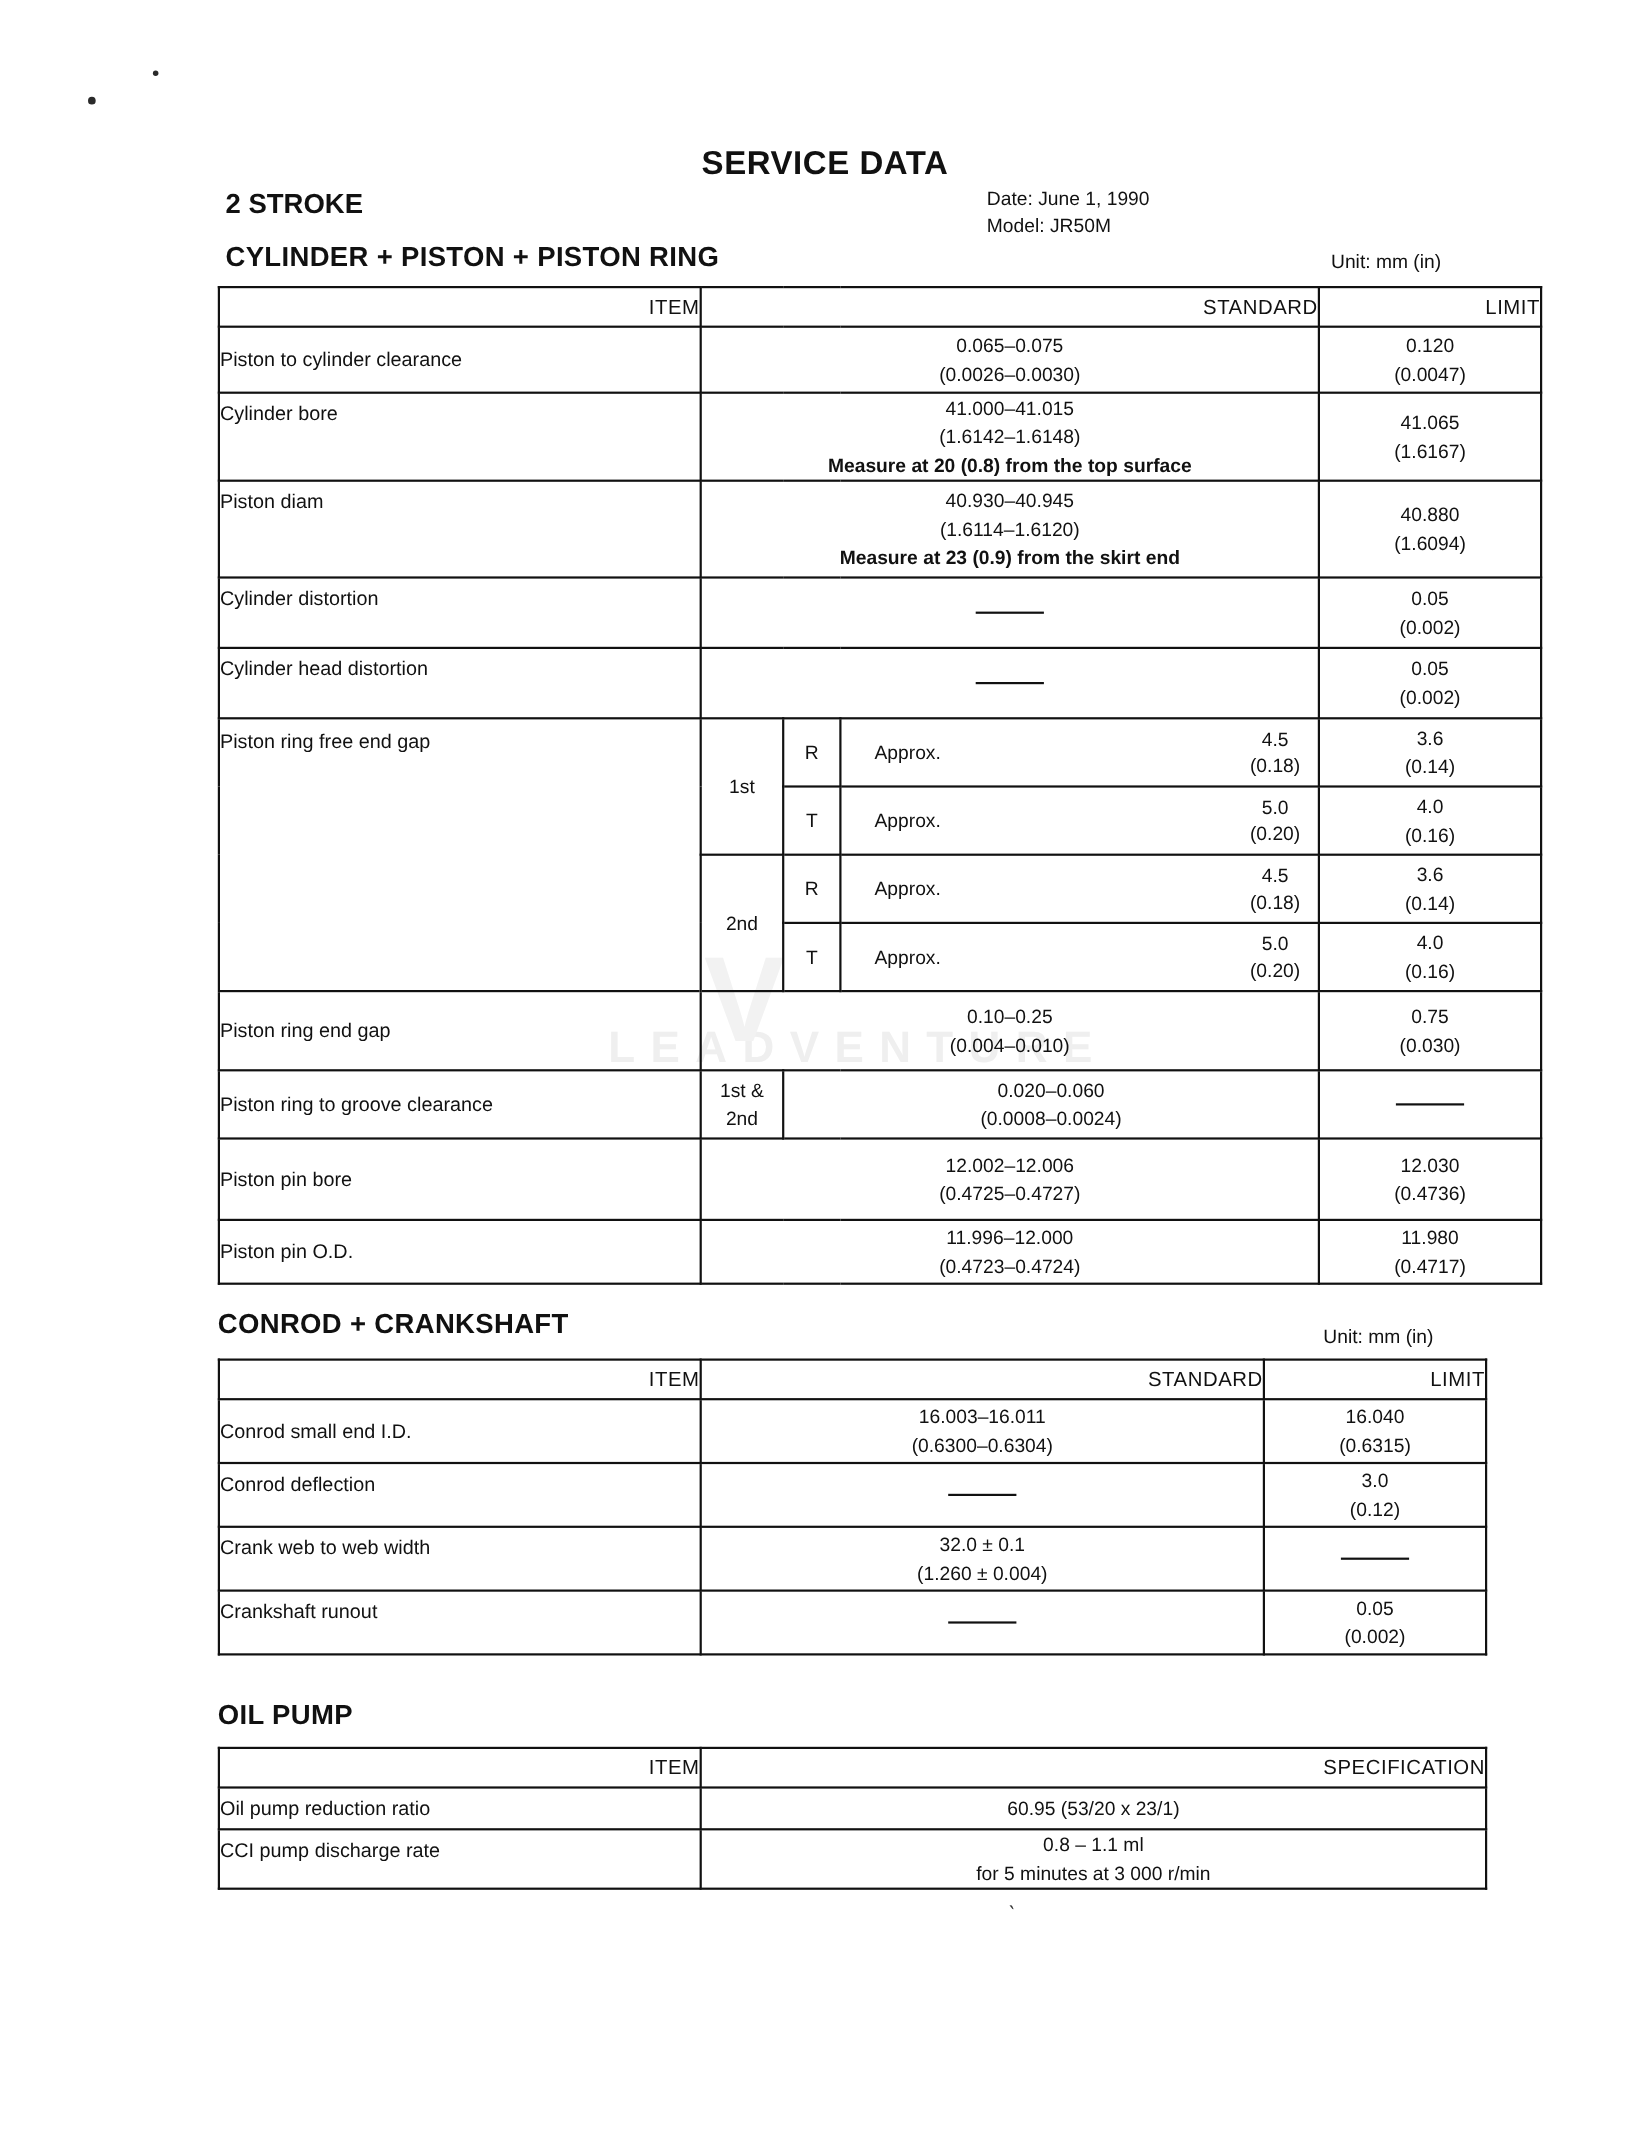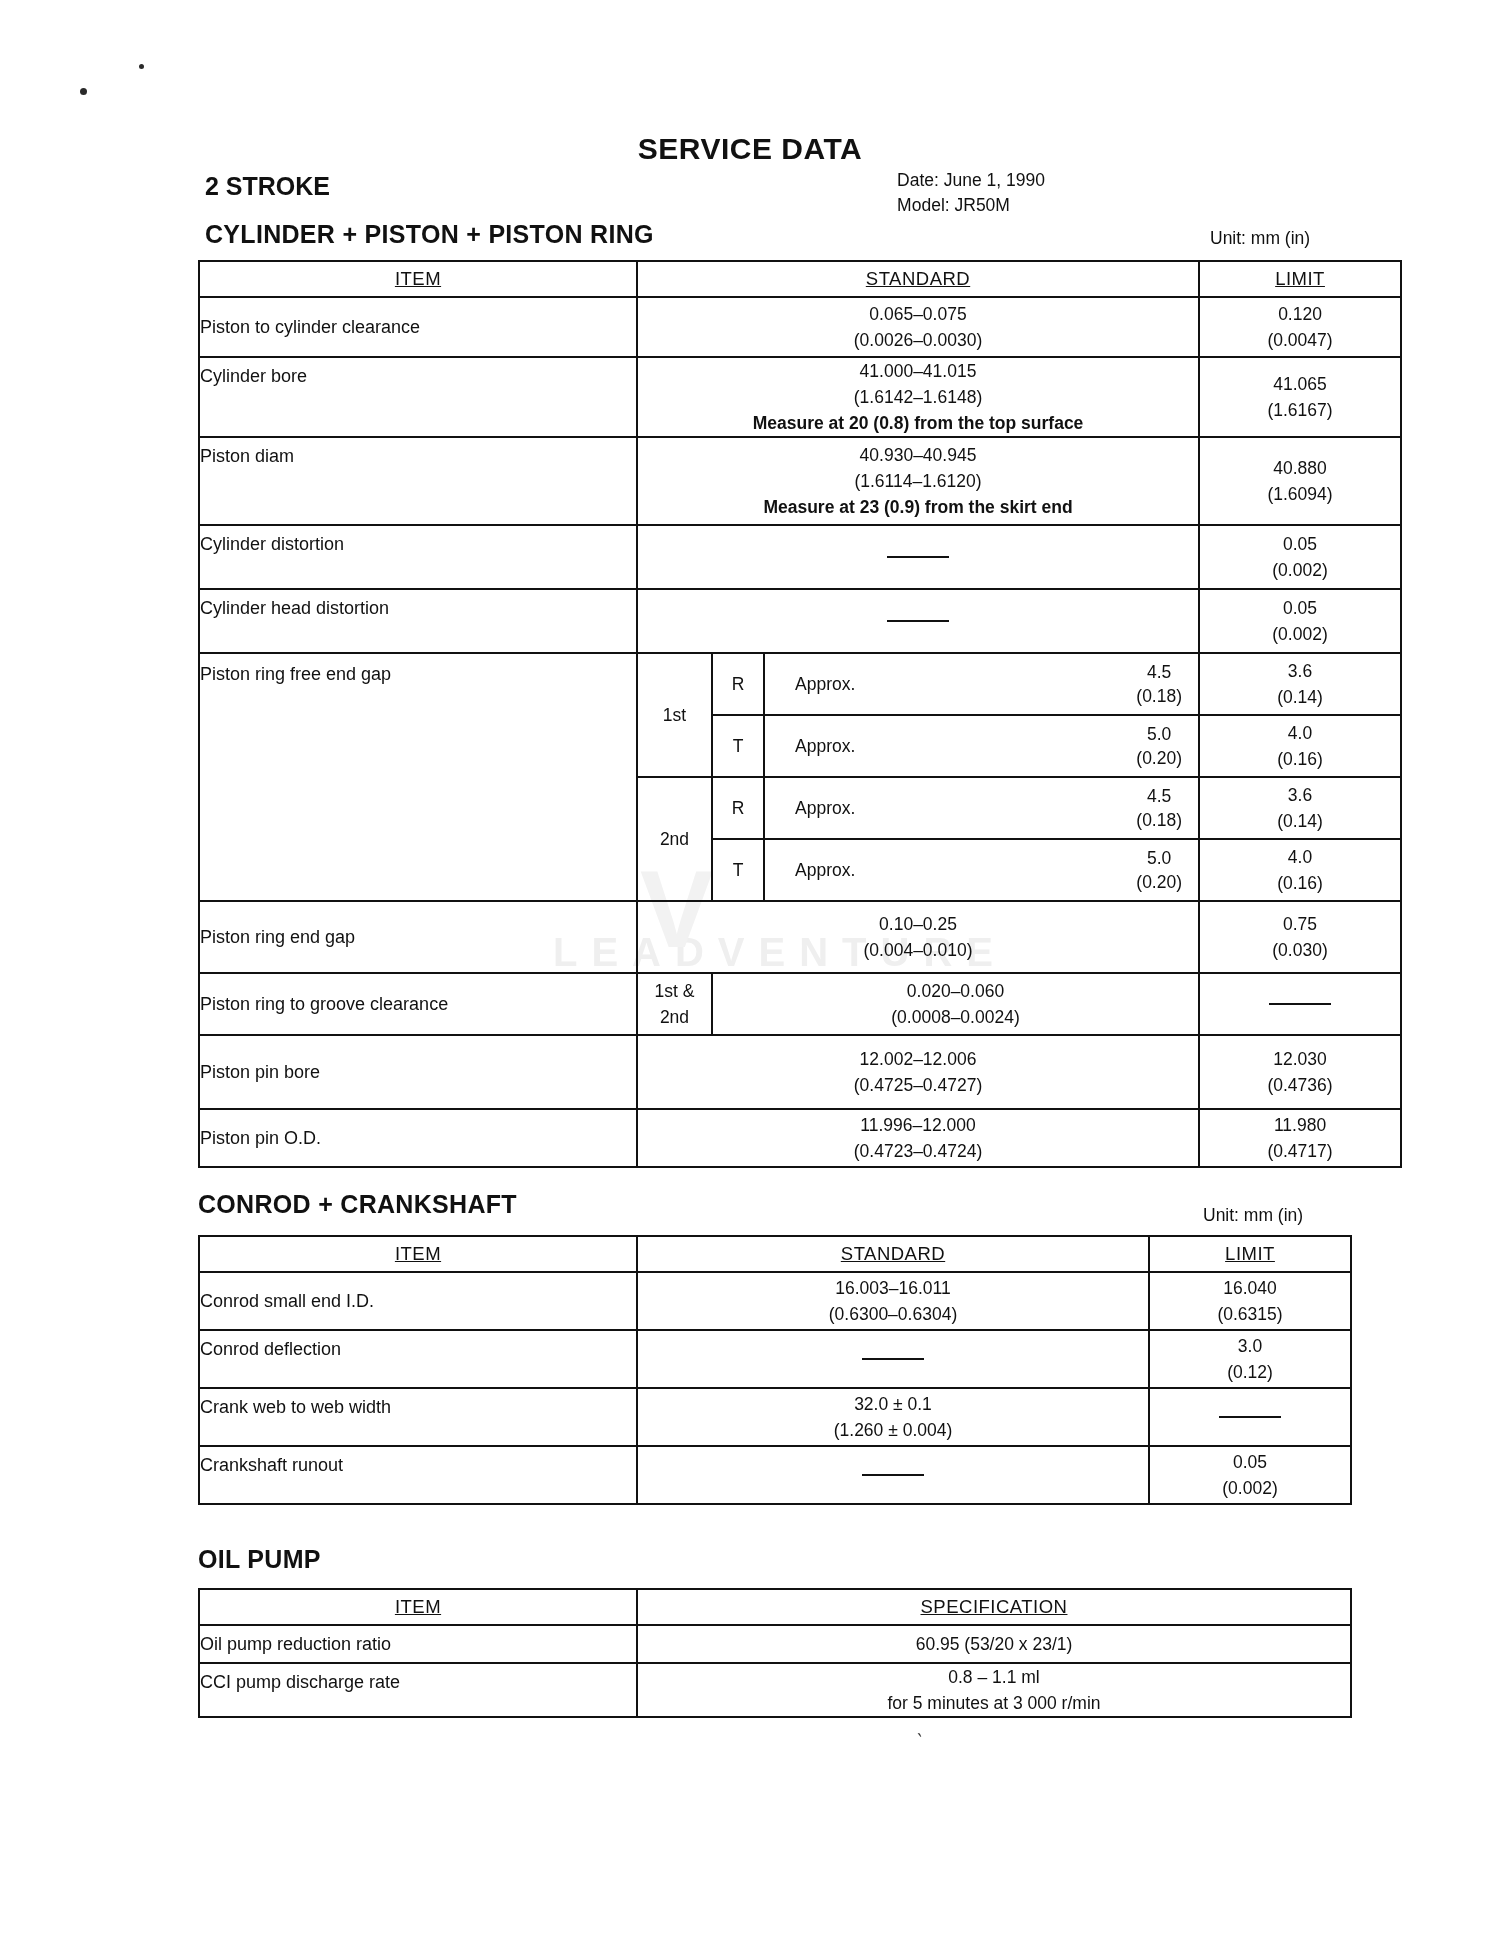--- a/index.html
+++ b/index.html
@@ -98,26 +98,25 @@
     table-layout: fixed;
     font-size: 17.5px;
   }
   table.sd td, table.sd th {
     border: 2px solid #111;
     padding: 0;
     vertical-align: middle;
     font-weight: normal;
   }
   .hdr {
-    text-align: center;
+    text-align: right;
     font-weight: bold;
     font-size: 18.5px;
     height: 34px;
     letter-spacing: 0.5px;
-    text-decoration: underline;
   }
   .item-cell {
     text-align: left;
     padding-left: 14px;
     font-size: 18px;
   }
   .ctr { text-align: center; }
   .two-line {
     line-height: 26px;
     margin-top: 24px;

